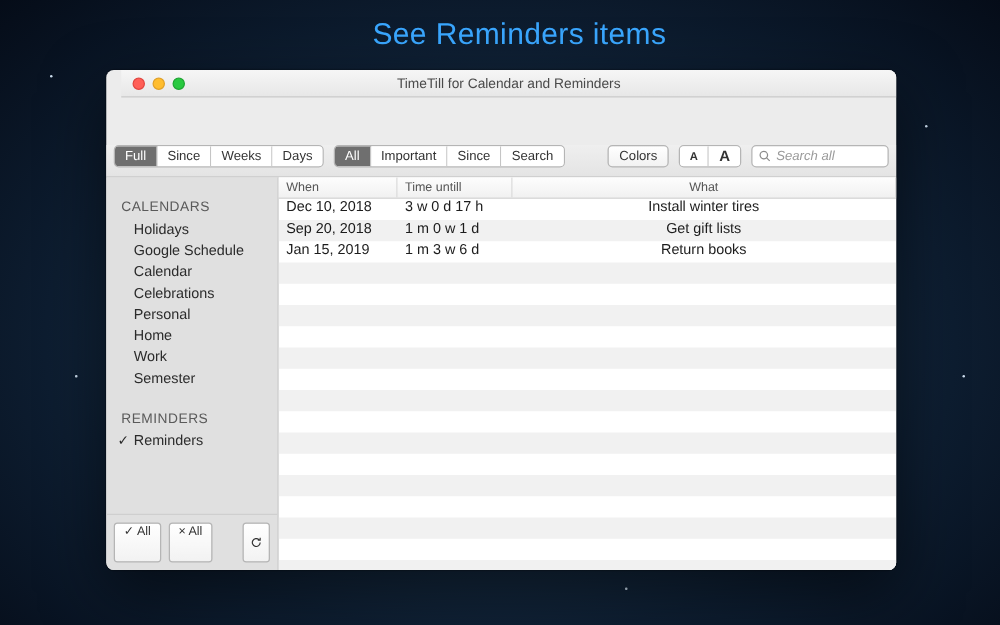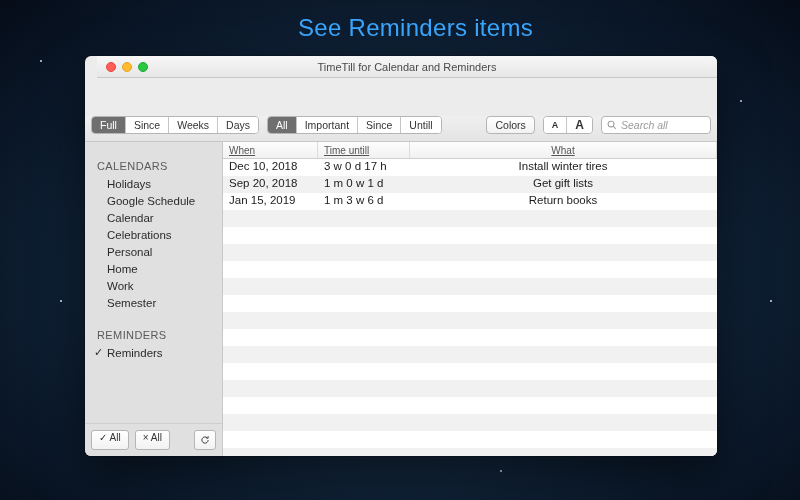--- a/index.html
+++ b/index.html
@@ -150,21 +150,21 @@
     font-size:11px;
   }
   .sidefooter {
     display:flex;
     gap:6px;
     padding:6px;
     border-top:1px solid #cfcfcf;
     align-items:center;
   }
   .mini {
-    height:20px; padding:0 7px;
+    height:32px; padding:0 7px;
     border:1px solid #b5b5b5; border-radius:3px;
     background:linear-gradient(#fff,#f2f2f2);
     font-size:10px; line-height:14px; color:#333;
   }
   .mini.icon { padding:0 5px; display:flex; align-items:center; justify-content:center; }
   .mini.icon svg { width:10px; height:10px; }
 
   .tablewrap {
     flex:1;
     display:flex;
@@ -177,21 +177,20 @@
     display:flex;
     background: linear-gradient(#fdfdfd,#f1f1f1);
     border-bottom:1px solid #cfcfcf;
     font-size:10px;
     color:#555;
   }
   .thead .th {
     border-right:1px solid #dcdcdc;
     padding: 2px 6px 0 6px;
     line-height:14px;
-    text-decoration:underline;
   }
   .col-when { width: 95px; }
   .col-until { width: 92px; }
   .col-what { flex:1;text-align:center; }
 
   .tbody { flex:1; overflow:hidden; }
   .row {
     height:17px;
     display:flex;
     font-size:11.5px;
@@ -228,21 +227,21 @@
     <div class="segment" id="view-seg">
         <div class="seg active">Full</div>
         <div class="seg">Since</div>
         <div class="seg">Weeks</div>
         <div class="seg">Days</div>
       </div>
     <div class="segment" id="filter-seg">
         <div class="seg active">All</div>
         <div class="seg">Important</div>
         <div class="seg">Since</div>
-        <div class="seg">Untill</div>
+        <div class="seg">Search</div>
       </div>
     <div class="spacer"></div>
     <div class="btn">Colors</div>
     <div class="segment fontseg">
       <div class="seg">A</div>
       <div class="seg">A</div>
     </div>
     <div class="search">
       <svg viewBox="0 0 16 16">
           <path d="M6.5 1a5.5 5.5 0 014.38 8.83l3.65 3.64-1.06 1.06-3.64-3.65A5.5 5.5 0 116.5 1zm0 1.5a4 4 0 100 8 4 4 0 000-8z"></path>

